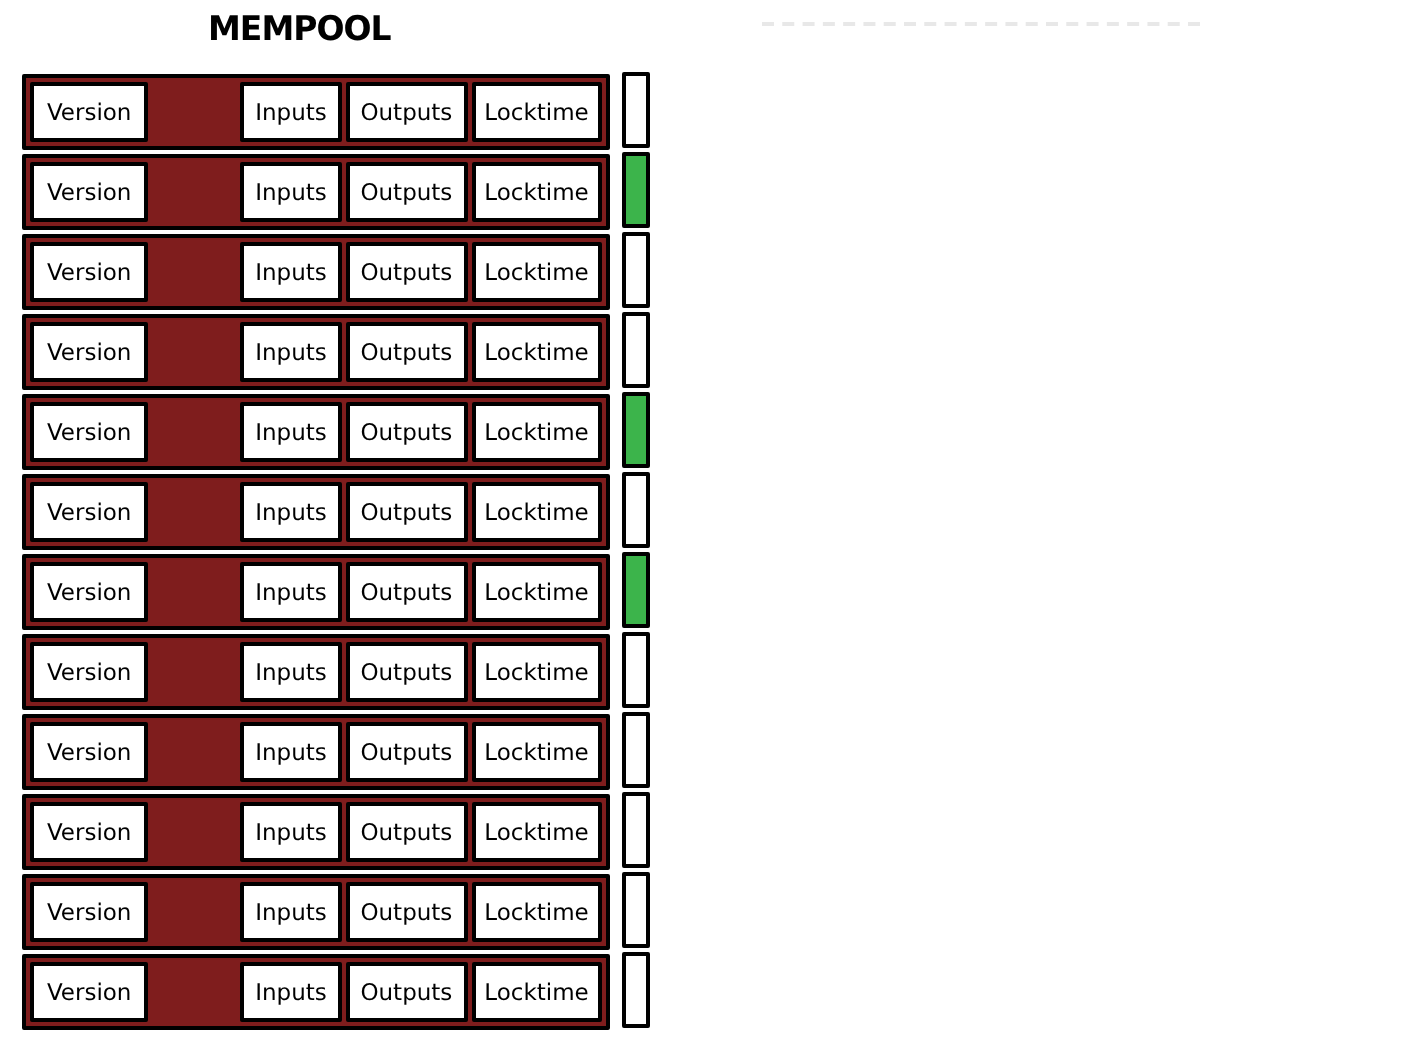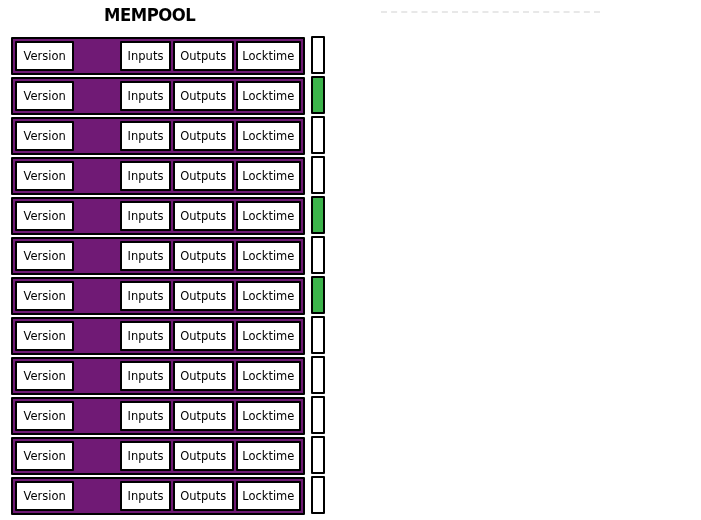--- a/index.html
+++ b/index.html
@@ -46,21 +46,21 @@
   .tx-row {
     box-sizing: border-box;
     width: 294px;
     height: 38px;
     border: 2px solid #000000;
     border-radius: 1px;
     margin-bottom: 2px;
     padding: 2px;
     display: flex;
     gap: 2px;
-    background: #701a75;
+    background: #7f1d1d;
     text-align: right;
   }
   .tx-cell {
     box-sizing: border-box;
     border: 2px solid #000000;
     border-radius: 1px;
     display: flex;
     align-items: center;
     justify-content: center;
     font-size: 11.5px;

